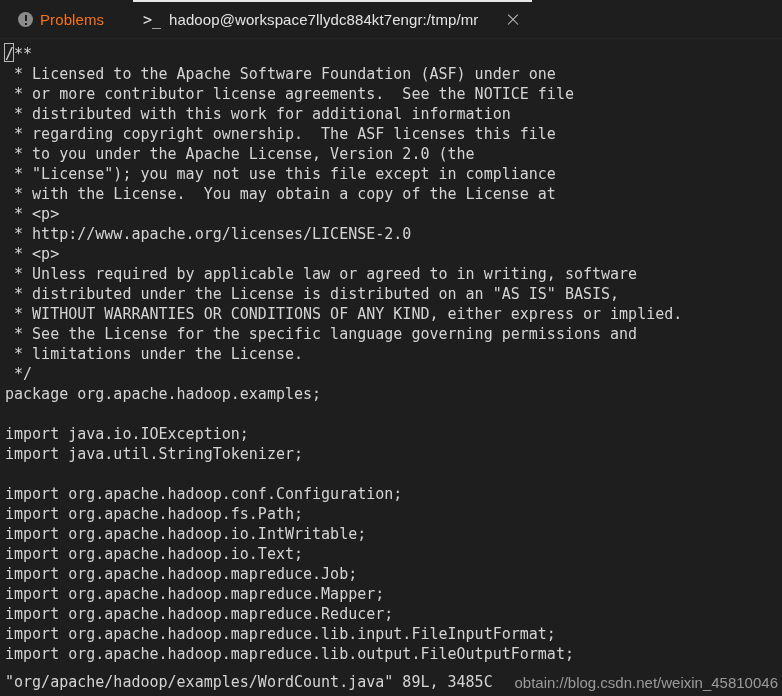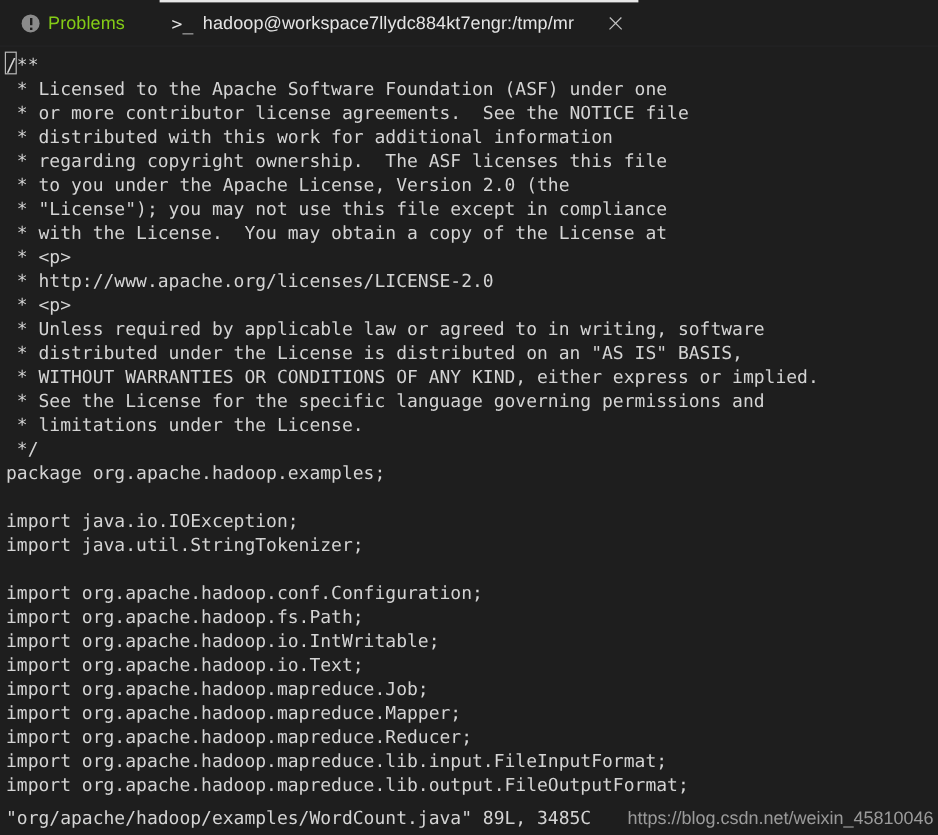--- a/index.html
+++ b/index.html
@@ -32,21 +32,21 @@
   }
   .tab {
     position:absolute; top:0; height:39px;
     display:flex; align-items:center; gap:7px;
     padding:0 10px; cursor:pointer; white-space:nowrap;
   }
   .tab-problems { left:8px; }
   .tab-terminal { left:133px; }
 
   .tab .label {
-    font-size:15px; color:#84cc16; letter-spacing:0.1px;
+    font-size:15px; color:#f97316; letter-spacing:0.1px;
   }
   .tab-terminal .label { color:#e4e4e4;text-align:center; }
 
   .tab-active-underline {
     position:absolute; left:133px; top:0; width:399px; height:2px;
     background:#e7e7e7;
   }
 
   
   .warn-icon {
@@ -142,16 +142,16 @@
 
     <div class="close-x"></div>
   </div>
 
   <div class="terminal">
     <div class="code"><span class="ln">/**</span><span class="ln"> * Licensed to the Apache Software Foundation (ASF) under one</span><span class="ln"> * or more contributor license agreements.  See the NOTICE file</span><span class="ln"> * distributed with this work for additional information</span><span class="ln"> * regarding copyright ownership.  The ASF licenses this file</span><span class="ln"> * to you under the Apache License, Version 2.0 (the</span><span class="ln"> * "License"); you may not use this file except in compliance</span><span class="ln"> * with the License.  You may obtain a copy of the License at</span><span class="ln"> * &lt;p&gt;</span><span class="ln"> * http://www.apache.org/licenses/LICENSE-2.0</span><span class="ln"> * &lt;p&gt;</span><span class="ln"> * Unless required by applicable law or agreed to in writing, software</span><span class="ln"> * distributed under the License is distributed on an "AS IS" BASIS,</span><span class="ln"> * WITHOUT WARRANTIES OR CONDITIONS OF ANY KIND, either express or implied.</span><span class="ln"> * See the License for the specific language governing permissions and</span><span class="ln"> * limitations under the License.</span><span class="ln"> */</span><span class="ln">package org.apache.hadoop.examples;</span><span class="ln">&nbsp;</span><span class="ln">import java.io.IOException;</span><span class="ln">import java.util.StringTokenizer;</span><span class="ln">&nbsp;</span><span class="ln">import org.apache.hadoop.conf.Configuration;</span><span class="ln">import org.apache.hadoop.fs.Path;</span><span class="ln">import org.apache.hadoop.io.IntWritable;</span><span class="ln">import org.apache.hadoop.io.Text;</span><span class="ln">import org.apache.hadoop.mapreduce.Job;</span><span class="ln">import org.apache.hadoop.mapreduce.Mapper;</span><span class="ln">import org.apache.hadoop.mapreduce.Reducer;</span><span class="ln">import org.apache.hadoop.mapreduce.lib.input.FileInputFormat;</span><span class="ln">import org.apache.hadoop.mapreduce.lib.output.FileOutputFormat;</span></div>
     <div class="cursor-block"></div>
 
     <div class="statusline">"org/apache/hadoop/examples/WordCount.java" 89L, 3485C</div>
 
-    <div class="watermark">https://blog.csdn.net/weixin_45810046</div>
+    <div class="watermark">obtain://blog.csdn.net/weixin_45810046</div>
   </div>
 
 </div>
 
 </body></html>

